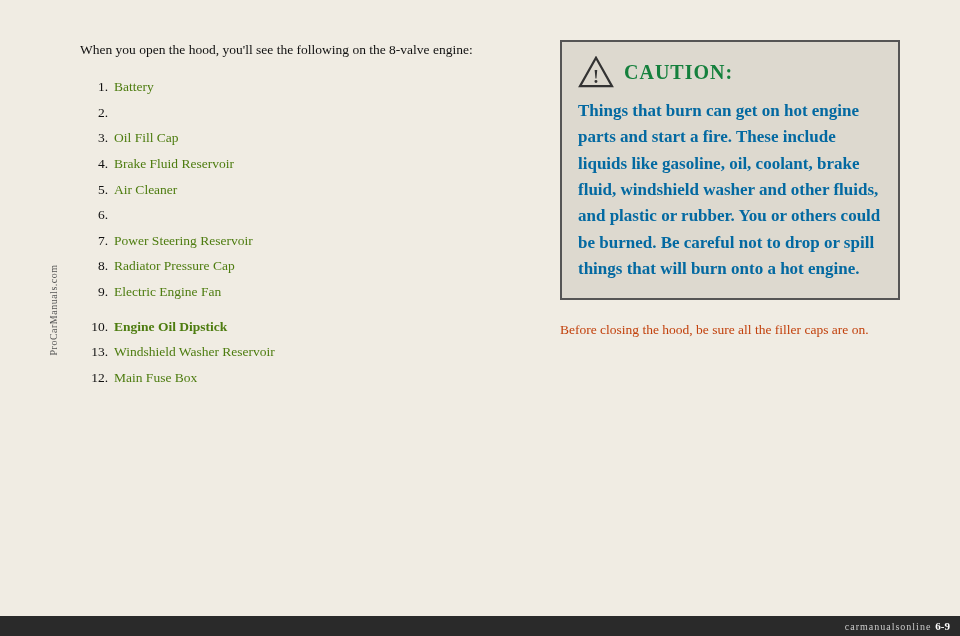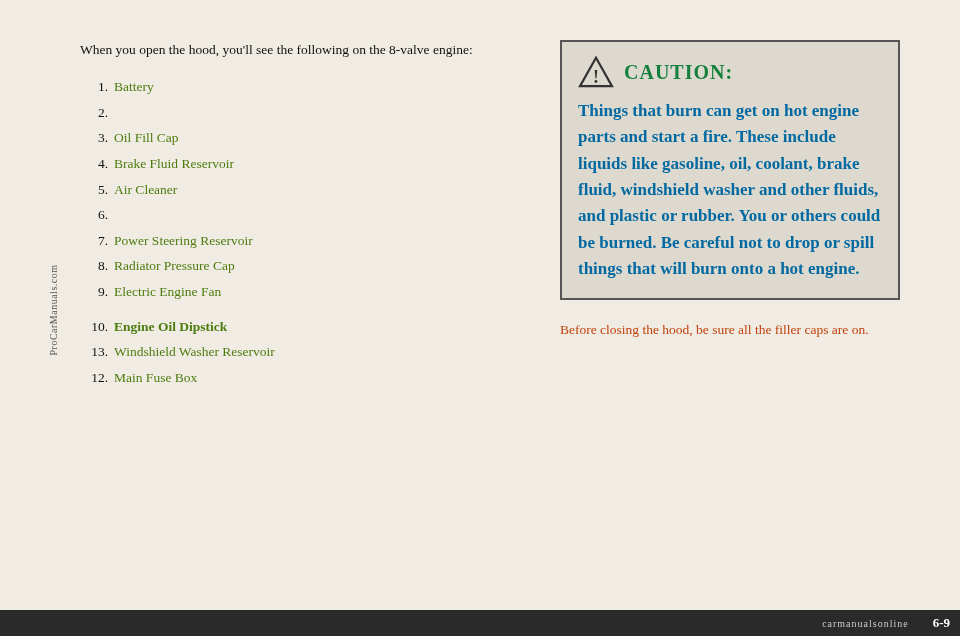--- a/index.html
+++ b/index.html
@@ -128,39 +128,39 @@
       line-height: 1.55;
       color: #c2410c;
     }
 
     
     .footer-bar {
       position: absolute;
       bottom: 0;
       left: 0;
       right: 0;
-      height: 26px;
+      height: 20px;
       background: #2a2a2a;
       display: flex;
       align-items: center;
       justify-content: flex-end;
       padding: 0 10px;
     }
 
     .footer-brand {
       font-size: 10px;
       color: #ccc;
       letter-spacing: 1px;
     }
 
     .footer-page {
-      font-size: 13px;
+      font-size: 11px;
       color: #fff;
       font-weight: bold;
-      margin-left: 24px;
+      margin-left: 4px;
     }
   </style>
 </head>
 <body>
 
 <div class="page-container">
 
   <div class="sidebar-text">ProCarManuals.com</div>
 
   <div class="left-column">

